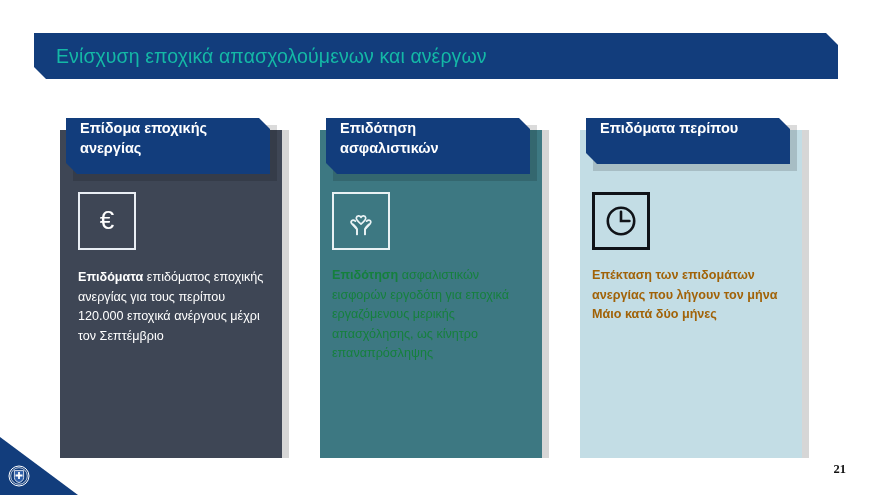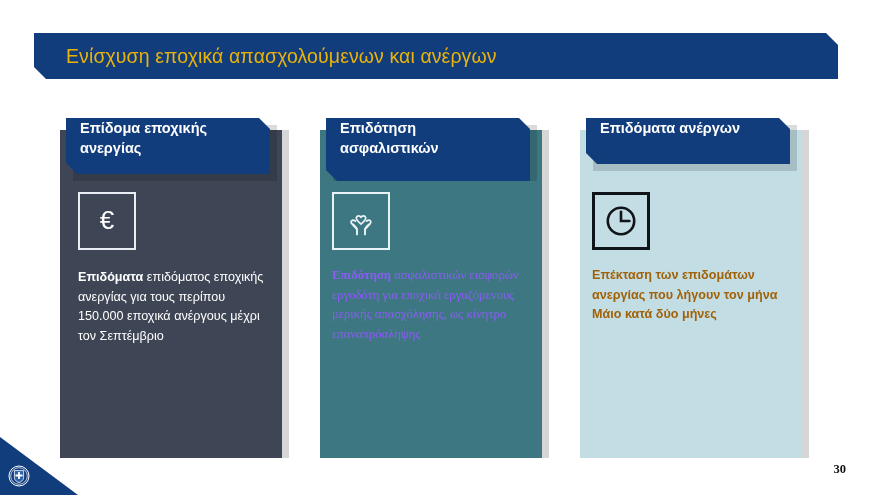--- a/index.html
+++ b/index.html
@@ -32,25 +32,25 @@
     width: 804px;
     height: 46px;
     background: #123d7c;
     box-sizing: border-box;
     display: flex;
     align-items: center;
     -webkit-clip-path: polygon(0 0, calc(100% - 12px) 0, 100% 12px, 100% 100%, 12px 100%, 0 calc(100% - 12px));
     clip-path: polygon(0 0, calc(100% - 12px) 0, 100% 12px, 100% 100%, 12px 100%, 0 calc(100% - 12px));
   }
   #title-banner-text {
-    color: #eab308;
+    color: #14b8a6;
     font-size: 19.5px;
     font-weight: 400;
     letter-spacing: 0.1px;
-    padding-left: 32px;
+    padding-left: 22px;
     white-space: nowrap;
   }
 
   
   .card {
     position: absolute;
     top: 130px;
     width: 222px;
     height: 328px;
     box-sizing: border-box;
@@ -83,21 +83,21 @@
     -webkit-clip-path: polygon(0 0, calc(100% - 11px) 0, 100% 11px, 100% 100%, 11px 100%, 0 calc(100% - 11px));
     clip-path: polygon(0 0, calc(100% - 11px) 0, 100% 11px, 100% 100%, 11px 100%, 0 calc(100% - 11px));
   }
   .card-header-text {
     color: #ffffff;
     font-size: 14.5px;
     font-weight: bold;
     line-height: 1.38;
   }
   #card-1-header { left: 66px;  width: 204px; height: 56px; }
-  #card-2-header { left: 326px; width: 204px; height: 63px; }
+  #card-2-header { left: 326px; width: 204px; height: 56px; }
   #card-3-header { left: 586px; width: 204px; height: 46px; }
 
   .header-shadow {
     position: absolute;
     top: 125px;
     background: rgba(0,0,0,0.14);
   }
   #card-1-header-shadow { left: 73px; width: 204px; height: 56px; }
   #card-2-header-shadow { left: 333px; width: 204px; height: 56px; }
   #card-3-header-shadow { left: 593px; width: 204px; height: 46px; }
@@ -117,21 +117,21 @@
   #card-3-icon { left: 592px; top: 192px; border: 3px solid #101318; }
 
   
   .card-body {
     position: absolute;
     width: 190px;
     font-size: 12.6px;
     line-height: 1.55;
   }
   #card-1-body { left: 78px;  top: 268px; color: #ffffff; }
-  #card-2-body { left: 332px; top: 266px; color: #8b5cf6; font-family: Liberation Serif, serif; }
+  #card-2-body { left: 332px; top: 266px; color: #15803d; }
   #card-3-body { left: 592px; top: 266px; color: #a16207; font-weight: bold; }
   .lead { font-weight: bold; }
 
   
   #corner-wedge {
     position: absolute;
     left: 0;
     bottom: 0;
     width: 78px;
     height: 58px;
@@ -175,21 +175,21 @@
     <span class="card-header-text">Επίδομα εποχικής ανεργίας</span>
   </div>
 
   <div class="icon-box" id="card-1-icon">
     <svg width="34" height="34" viewBox="0 0 34 34" aria-hidden="true">
       <text x="17" y="25" text-anchor="middle" font-family="'Liberation Sans', sans-serif" font-size="26" fill="#ffffff">€</text>
     </svg>
   </div>
 
   <div class="card-body" id="card-1-body">
-    <span class="lead">Επιδόματα </span><span>επιδόματος εποχικής ανεργίας για τους περίπου 150.000 εποχικά ανέργους μέχρι τον Σεπτέμβριο</span>
+    <span class="lead">Επιδόματα </span><span>επιδόματος εποχικής ανεργίας για τους περίπου 120.000 εποχικά ανέργους μέχρι τον Σεπτέμβριο</span>
   </div>
 
   <div class="card-shadow" id="card-2-shadow"></div>
   <div class="card" id="card-2"></div>
 
   <div class="header-shadow" id="card-2-header-shadow"></div>
   <div class="card-header" id="card-2-header">
     <span class="card-header-text">Επιδότηση ασφαλιστικών</span>
   </div>
 
@@ -205,21 +205,21 @@
 
   <div class="card-body" id="card-2-body">
     <span class="lead">Επιδότηση </span><span>ασφαλιστικών εισφορών εργοδότη για εποχικά εργαζόμενους μερικής απασχόλησης, ως κίνητρο επαναπρόσληψης</span>
   </div>
 
   <div class="card-shadow" id="card-3-shadow"></div>
   <div class="card" id="card-3"></div>
 
   <div class="header-shadow" id="card-3-header-shadow"></div>
   <div class="card-header" id="card-3-header">
-    <span class="card-header-text">Επιδόματα ανέργων</span>
+    <span class="card-header-text">Επιδόματα περίπου</span>
   </div>
 
   <div class="icon-box" id="card-3-icon">
     <svg width="38" height="38" viewBox="0 0 38 38" aria-hidden="true" fill="none" stroke="#101318" stroke-width="2.6" stroke-linecap="round">
       <circle cx="19" cy="19" r="13.2"></circle>
       <path d="M19 9.8 V19 H27.4"></path>
     </svg>
   </div>
 
   <div class="card-body" id="card-3-body">
@@ -229,15 +229,15 @@
   <div id="corner-wedge"></div>
   <div id="emblem">
     <svg width="22" height="22" viewBox="0 0 22 22" aria-hidden="true">
       <circle cx="11" cy="11" r="10" fill="none" stroke="#ffffff" stroke-width="1"></circle>
       <circle cx="11" cy="11" r="8.3" fill="none" stroke="#ffffff" stroke-width="0.7"></circle>
       <path d="M6.4 5.6 h9.2 v7.0 c0 2.6 -2.2 4.1 -4.6 5.0 c-2.4 -0.9 -4.6 -2.4 -4.6 -5.0 z" fill="#2f5fa8" stroke="#ffffff" stroke-width="0.8"></path>
       <path d="M10.1 7.0 h1.8 v2.6 h2.6 v1.8 h-2.6 v2.6 h-1.8 v-2.6 h-2.6 v-1.8 h2.6 z" fill="#ffffff"></path>
     </svg>
   </div>
 
-  <div id="page-number">30</div>
+  <div id="page-number">21</div>
 
 </div>
 
 </body></html>

